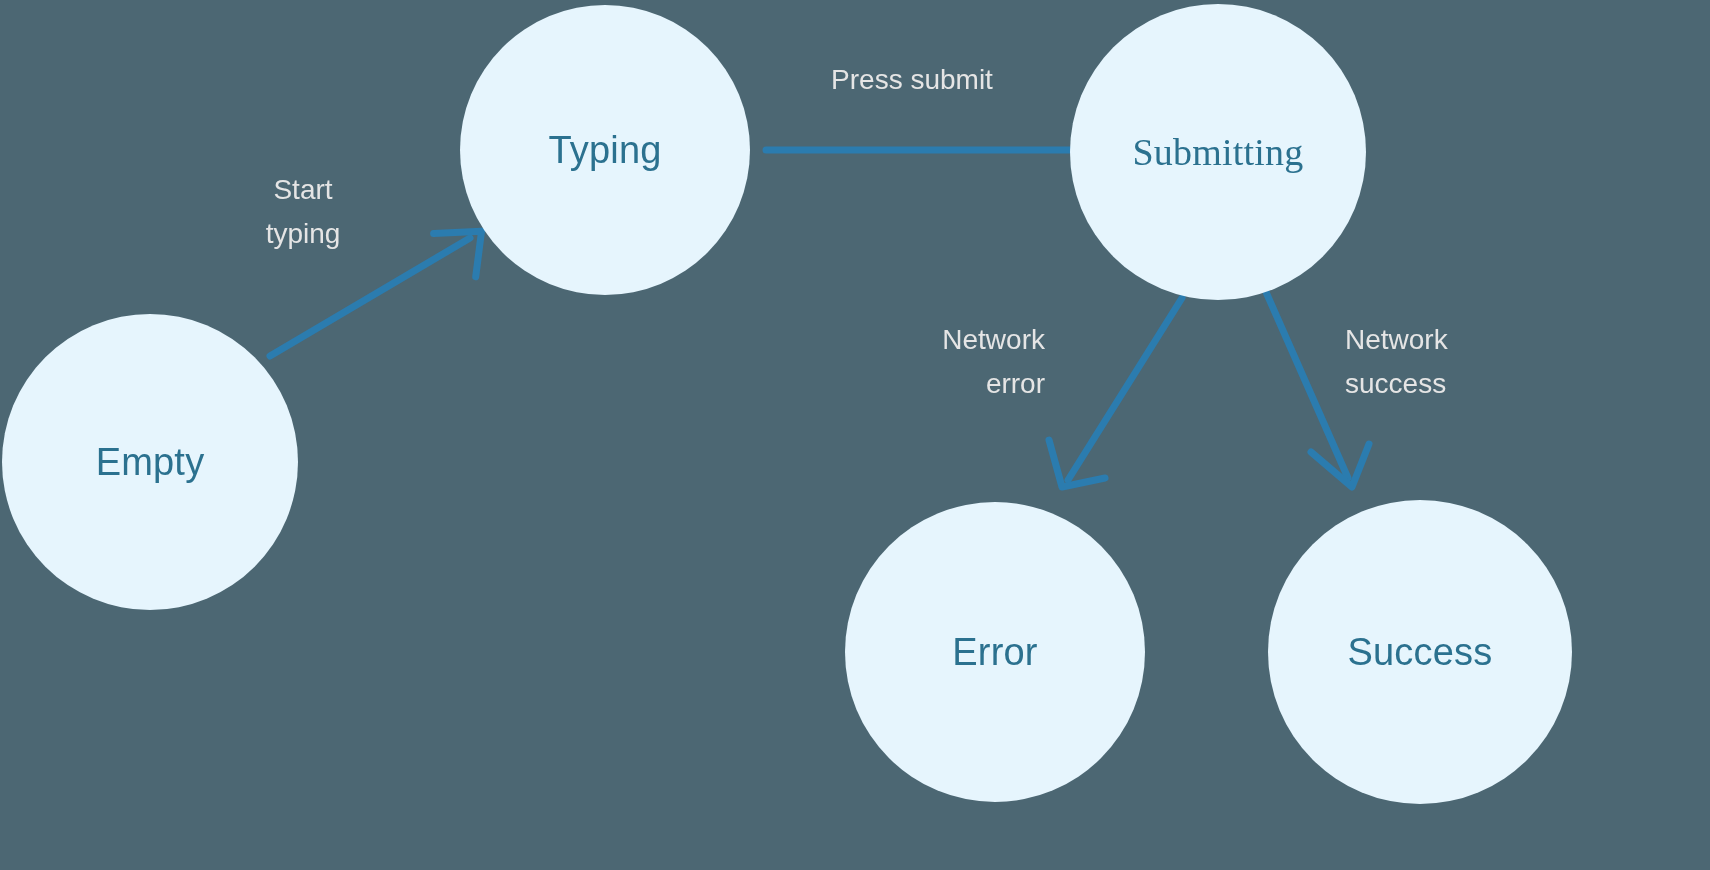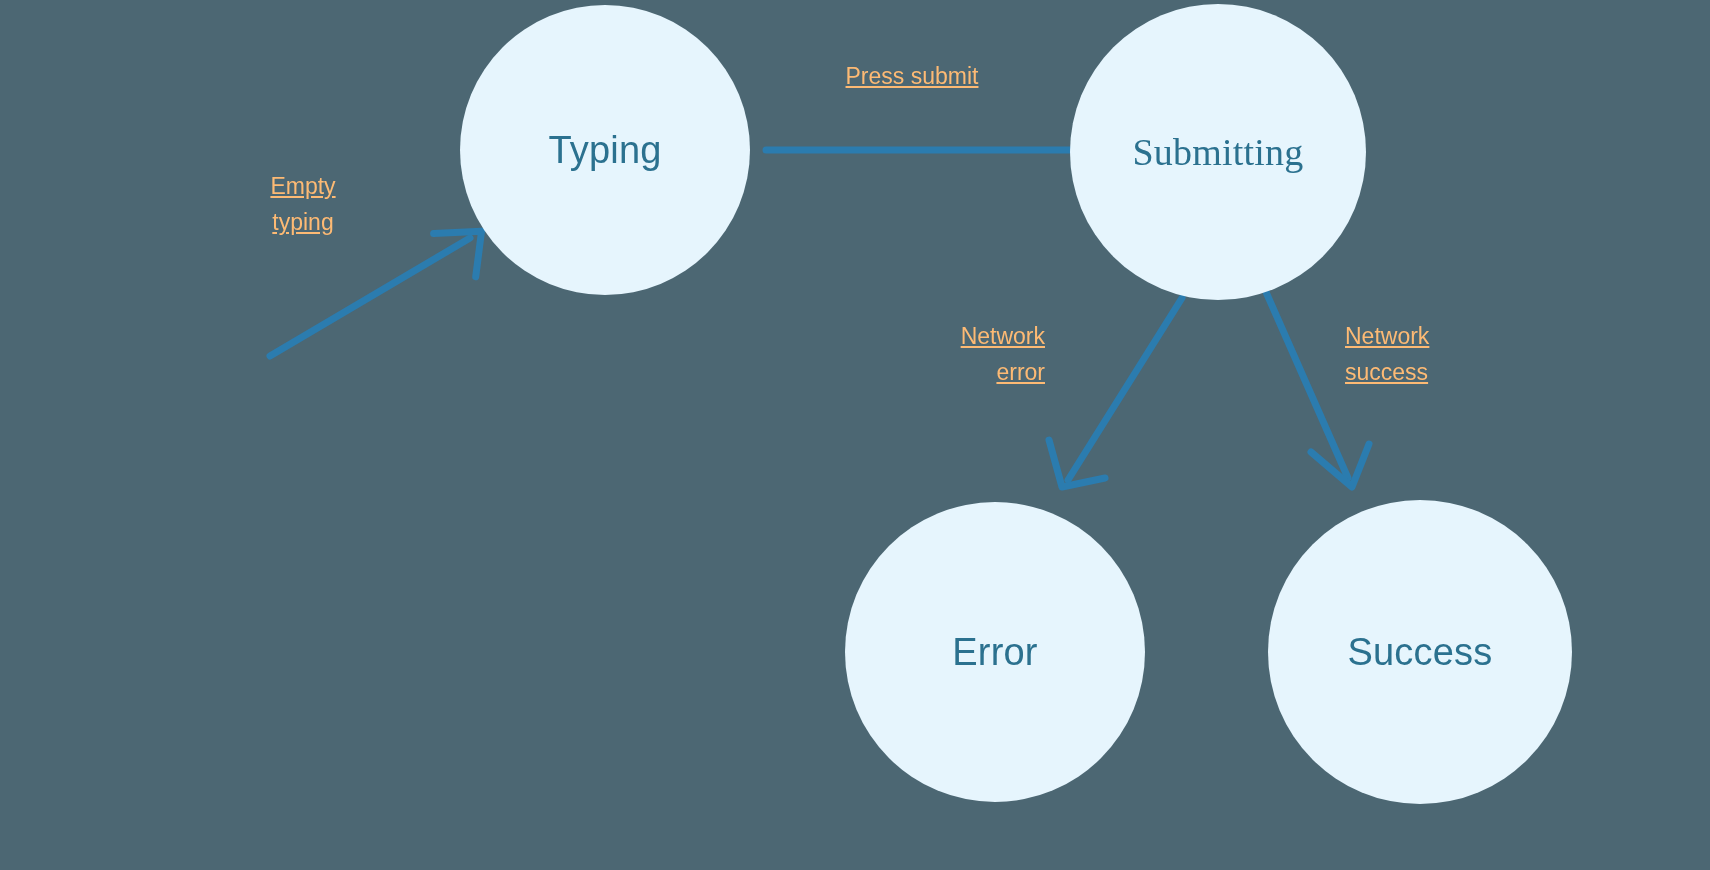--- a/index.html
+++ b/index.html
@@ -38,26 +38,25 @@
   .state-node-label {
     color: #2B718F;
     font-size: 38px;
     font-weight: 400;
     letter-spacing: 0.2px;
     line-height: 1;
     white-space: nowrap;
   }
   .edge-label {
     position: absolute;
-    color: #fdba74;
-    font-size: 23px;
+    color: #e5e5e5;
+    font-size: 28px;
     font-weight: 400;
     line-height: 1.58;
     white-space: pre-line;
-    text-decoration: underline;
   }
   .edge-label.align-center { text-align: center; }
   .edge-label.align-right  { text-align: right; }
   .edge-label.align-left   { text-align: left; }
 </style>
 </head>
 <body>
 
 <div id="diagram-root">
 
@@ -77,38 +76,41 @@
       <line x1="1182" y1="298" x2="1068" y2="480" stroke="#2B7CAF" stroke-width="7" stroke-linecap="round"></line>
       <polyline points="1049,440 1062,487 1105,478" fill="none" stroke="#2B7CAF" stroke-width="7" stroke-linecap="round" stroke-linejoin="round"></polyline>
     </g>
 
     <g>
       <line x1="1266" y1="292" x2="1348" y2="478" stroke="#2B7CAF" stroke-width="7" stroke-linecap="round"></line>
       <polyline points="1311,452 1352,487 1369,444" fill="none" stroke="#2B7CAF" stroke-width="7" stroke-linecap="round" stroke-linejoin="round"></polyline>
     </g>
   </svg>
 
+  <div class="state-node" style="left:2px; top:314px; width:296px; height:296px;">
+    <span class="state-node-label">Empty</span>
+  </div>
 
   <div class="state-node" style="left:460px; top:5px; width:290px; height:290px;">
     <span class="state-node-label">Typing</span>
   </div>
 
   <div class="state-node" style="left:1070px; top:4px; width:296px; height:296px;font-family:Liberation Serif, serif;">
     <span class="state-node-label">Submitting</span>
   </div>
 
   <div class="state-node" style="left:845px; top:502px; width:300px; height:300px;">
     <span class="state-node-label">Error</span>
   </div>
 
   <div class="state-node" style="left:1268px; top:500px; width:304px; height:304px;">
     <span class="state-node-label">Success</span>
   </div>
 
-  <div class="edge-label align-center" style="left:248px; top:168px; width:110px;">Empty
+  <div class="edge-label align-center" style="left:248px; top:168px; width:110px;">Start
 typing</div>
 
   <div class="edge-label align-center" style="left:800px; top:58px; width:224px;">Press submit</div>
 
   <div class="edge-label align-right" style="left:905px; top:318px; width:140px;">Network
 error</div>
 
   <div class="edge-label align-left" style="left:1345px; top:318px; width:160px;">Network
 success</div>
 

